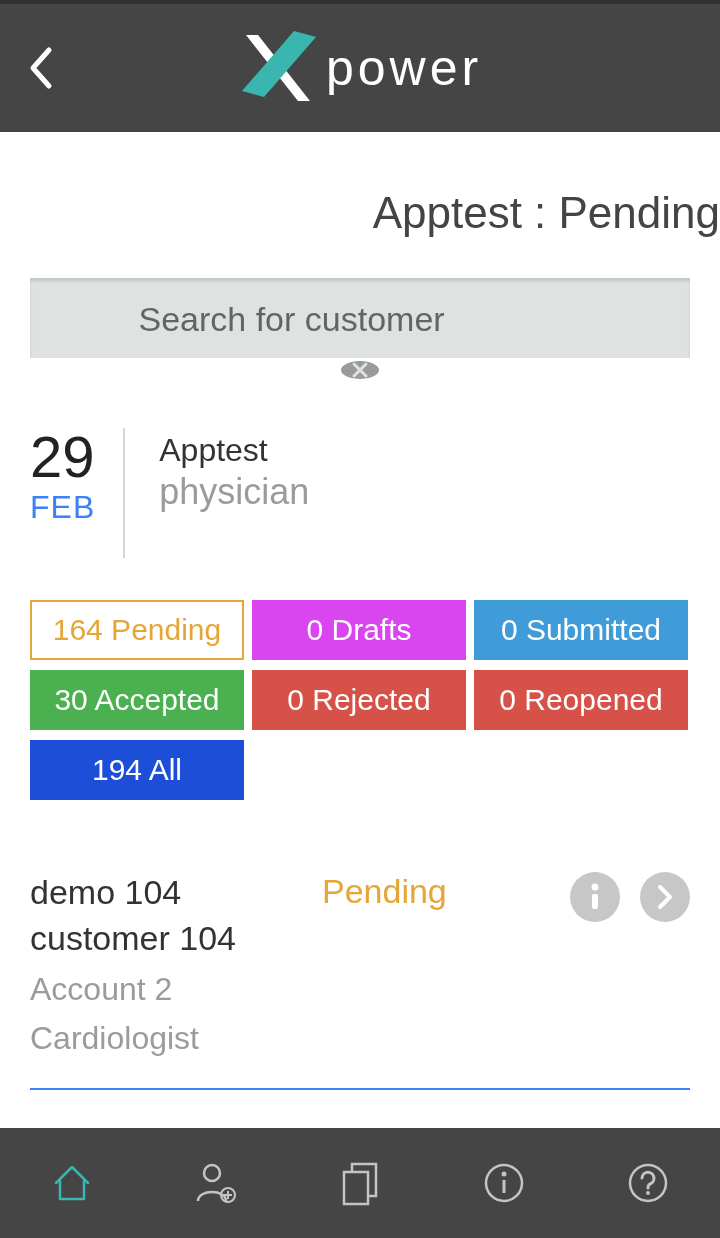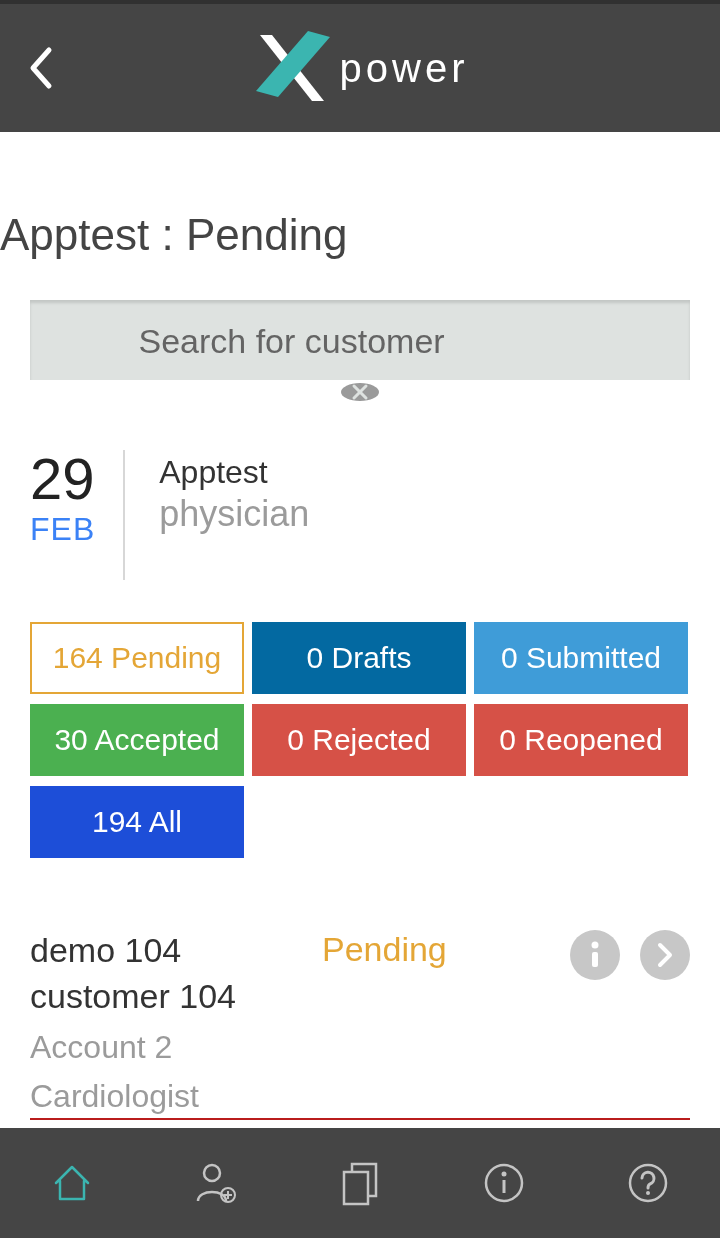--- a/index.html
+++ b/index.html
@@ -36,35 +36,35 @@
       cursor: pointer;
     }
     .logo-wrap {
       margin: 0 auto;
       display: flex;
       align-items: center;
       gap: 8px;
     }
     .logo-text {
       color: #ffffff;
-      font-size: 40px;
+      font-size: 50px;
       letter-spacing: 4px;
       font-weight: 300;
     }
     .content {
       flex: 1;
       background: #ffffff;
       display: flex;
       flex-direction: column;
     }
     .title {
-      text-align: left;
+      text-align: right;
       font-size: 44px;
       color: #444444;
-      margin-top: 78px;
+      margin-top: 56px;
       margin-bottom: 40px;
       font-weight: 400;
     }
     .search-bar {
       margin: 0 30px;
       height: 80px;
       background: #dee2e0;
       box-shadow: inset 0 3px 3px rgba(0,0,0,.12);
       display: flex;
       align-items: center;
@@ -116,43 +116,44 @@
     .rec-name { font-size: 32px; color: #333; }
     .rec-role { font-size: 36px; color: #9b9b9b; margin-top: 2px; }
     .filter-grid {
       margin: 12px 30px 0 30px;
       display: flex;
       flex-wrap: wrap;
       gap: 10px 8px;
     }
     .chip {
       flex: 0 0 calc(33.333% - 6px);
-      height: 72px;
+      height: 60px;
       display: flex;
       align-items: center;
       justify-content: center;
       font-size: 30px;
       color: #fff;
       cursor: pointer;
       border: 2px solid transparent;
     }
     .chip-pending { background:#fff; color:#e4a636; border-color:#e4a636; }
-    .chip-drafts { background:#0369a1; }
+    .chip-drafts { background:#d946ef; }
     .chip-submitted { background:#3f9cd8; }
     .chip-accepted { background:#4bb050; }
     .chip-rejected { background:#d65147; }
     .chip-reopened { background:#d65147; }
     .chip-all { background:#1d4ed8; }
     .list {
       margin: 70px 30px 0 30px;
     }
     .item {
       display: flex;
       align-items: flex-start;
-      border-bottom: 2px solid #b91c1c;
+      border-bottom: 2px solid #3b82f6;
+      padding-bottom: 28px;
       gap: 12px;
     }
     .item-left { flex: 0 0 280px; }
     .item-nm { font-size: 34px; color: #333; line-height: 1.35; }
     .item-sub { font-size: 32px; color: #9b9b9b; line-height: 1.35; margin-top: 6px; }
     .item-status {
       flex: 1;
       font-size: 34px;
       color: #e4a636;
       padding-top: 2px;

